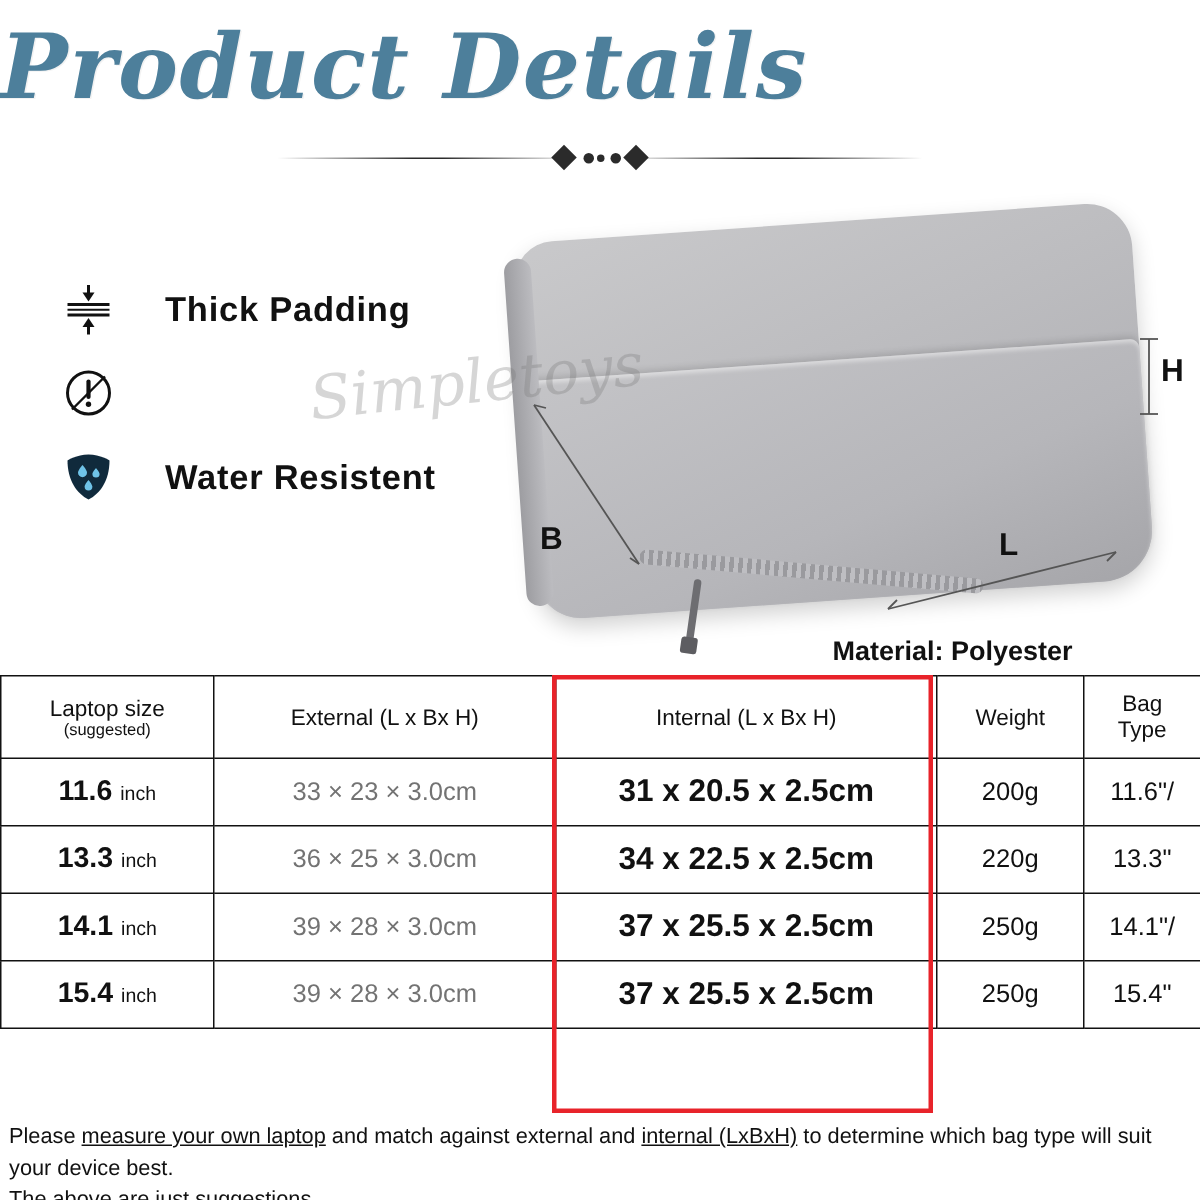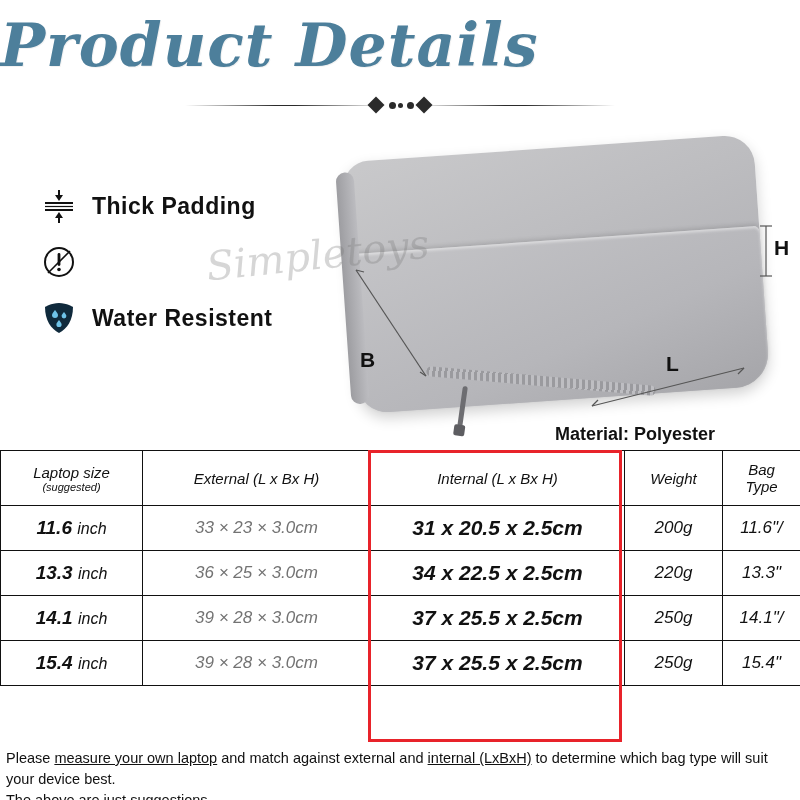--- a/index.html
+++ b/index.html
@@ -86,21 +86,21 @@
     display: flex;
     align-items: center;
     justify-content: center;
     flex: 0 0 46px;
   }
   .feat-label {
     font-family: "Liberation Sans", sans-serif;
     font-size: 23px;
     font-weight: bold;
     letter-spacing: 0.5px;
-    margin-left: 10px;
+    margin-left: 28px;
     color: #111;
     white-space: nowrap;
   }
 
   
   .product-area {
     position: absolute;
     left: 330px;
     top: 130px;
     width: 460px;
@@ -200,21 +200,20 @@
     font-weight: bold;
     color: #111;
   }
 
   
   .table-wrap {
     position: absolute;
     left: 0;
     top: 450px;
     width: 716px;
-    font-style: italic;
   }
   table {
     border-collapse: collapse;
     width: 800px;
     table-layout: fixed;
   }
   th, td {
     border: 1px solid #111;
     text-align: center;
     font-family: "Liberation Sans", sans-serif;
@@ -230,21 +229,21 @@
   thead th .sub {
     display: block;
     font-size: 11px;
   }
   tbody td {
     height: 40px;
     font-size: 16px;
     padding: 2px;
   }
   td.size     { font-size: 19px; font-weight: bold; }
-  td.size .u  { font-size: 16px; font-weight: normal; }
+  td.size .u  { font-size: 13px; font-weight: normal; }
   td.external { font-size: 17px; color: #737373; }
   td.internal { font-size: 21px; font-weight: bold; }
   td.weight   { font-size: 17px; }
   td.bagtype  { font-size: 17px; }
 
   col.c1 { width: 142px; }
   col.c2 { width: 228px; }
   col.c3 { width: 254px; }
   col.c4 { width: 98px; }
   col.c5 { width: 78px; }

